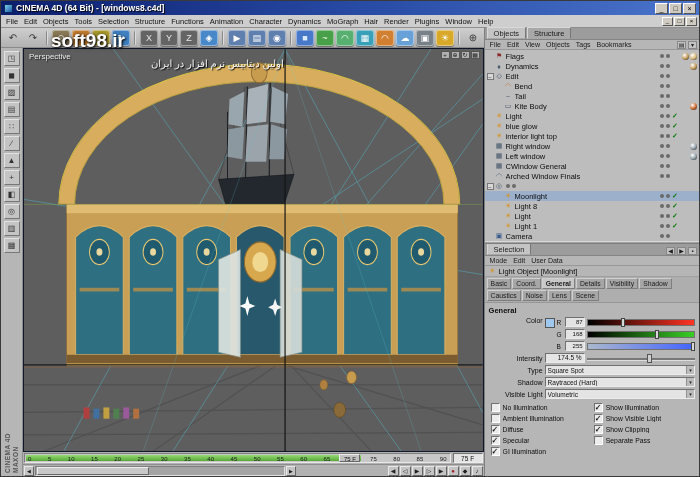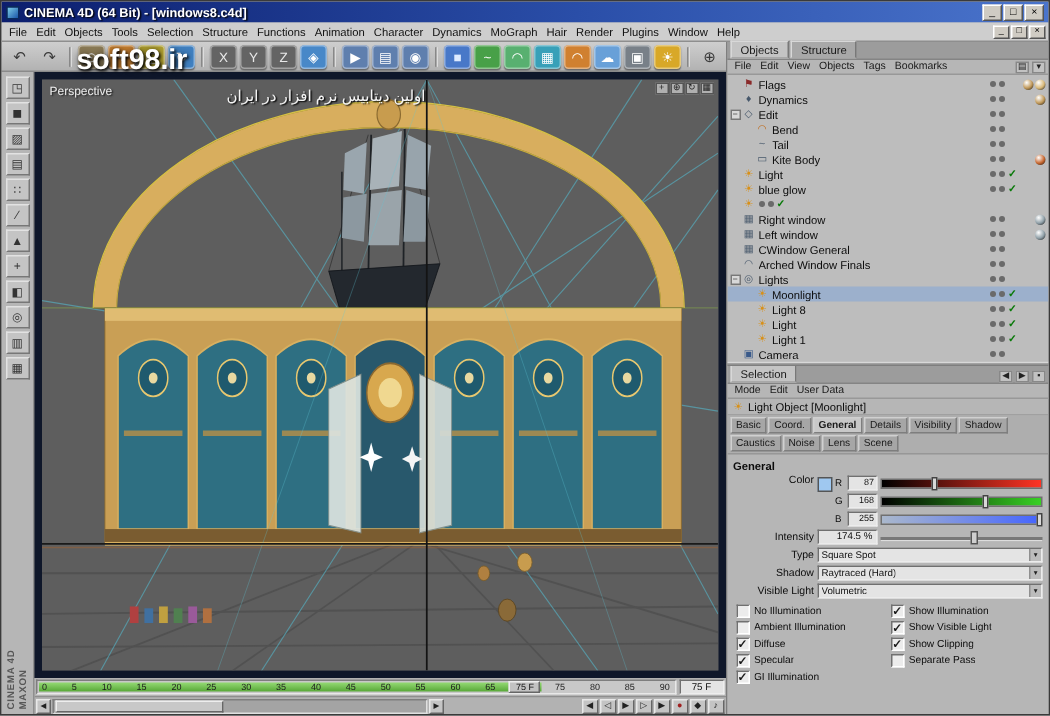--- a/index.html
+++ b/index.html
@@ -23,21 +23,21 @@
   .tool{width:18px;height:16px;display:inline-flex;align-items:center;justify-content:center;font-size:10px;margin:0 1px;border-radius:2px;color:#333;flex:none}
   .tool.chip{box-shadow:inset 0 0 0 1px rgba(255,255,255,.4),0 1px 1px rgba(0,0,0,.4);border-radius:3px;font-size:9px}
   .tool.sep{width:2px;height:14px;border-left:1px solid #888;border-right:1px solid #ddd;margin:0 3px;background:none !important;box-shadow:none}
   .center-row{flex:1;display:flex;min-height:0}
   .left-strip{width:22px;background:#b6b6b6;border-right:1px solid #8e8e8e;display:flex;flex-direction:column;align-items:center;position:relative;padding-top:2px}
   .ltool{width:16px;height:15px;margin:1px 0;background:#c4c4c4;border:1px solid;border-color:#e2e2e2 #777 #777 #e2e2e2;font-size:8px;display:flex;align-items:center;justify-content:center;color:#333;flex:none}
   .brand{position:absolute;bottom:4px;left:0;right:0;display:flex;justify-content:center;gap:1px}
   .brand span{writing-mode:vertical-rl;transform:rotate(180deg);font-size:6.5px;color:#575757;font-weight:bold;letter-spacing:.5px}
   .center-col{flex:1;display:flex;flex-direction:column;min-width:0}
   
-  .viewport{height:415px;position:relative;background:#5e5e5e;border:5px solid #0f172a;overflow:hidden}
+  .viewport{height:415px;position:relative;background:#5e5e5e;border:1px solid #0f172a;overflow:hidden}
   .viewport svg{display:block;width:100%;height:100%}
   .vp-label{position:absolute;left:5px;top:3px;color:#ececec;font-size:8px;text-shadow:1px 1px 1px #222}
   .vp-nav{position:absolute;right:3px;top:2px;display:flex;gap:1px}
   .vpn{width:9px;height:8px;background:rgba(190,190,190,.85);border:1px solid #555;font-size:6px;line-height:6px;text-align:center;color:#222}
   
   .timeline{height:13px;display:flex;align-items:stretch;background:#b2b2b2;padding:1px;border-bottom:1px solid #8e8e8e}
   .ruler{flex:1;position:relative;background:#c8c8c8;border:1px solid;border-color:#7e7e7e #e8e8e8 #e8e8e8 #7e7e7e;overflow:hidden}
   .range-bar{position:absolute;left:1px;top:1px;bottom:1px;width:79%;background:linear-gradient(#94da74,#58a838)}
   .ticks{position:absolute;inset:0;display:flex;justify-content:space-between;padding:0 3px;font-size:6px;color:#1c1c1c;line-height:10px}
   .cur-marker{position:absolute;left:calc(79% - 21px);top:0;bottom:0;width:21px;background:#c2c2c2;border:1px solid;border-color:#eee #666 #666 #eee;font-size:6px;text-align:center;line-height:9px;color:#111}
@@ -635,20 +635,21 @@
                   <i></i>
                 </span>
                 <span class="tcheck">✓</span>
                 <span class="tthumbs"></span>
               </div>
             
               <div class="trow">
                 <span class="tind" style="width: 0px;"></span>
                 <span class="texp"></span>
                 <span class="tico ic-light">☀</span>
+                <span class="tlabel">interior light top</span>
                 <span class="tdots">
                   <i></i>
                   <i></i>
                 </span>
                 <span class="tcheck">✓</span>
                 <span class="tthumbs"></span>
               </div>
             
               <div class="trow">
                 <span class="tind" style="width: 0px;"></span>
@@ -703,21 +704,20 @@
                   <i></i>
                 </span>
                 <span class="tcheck"></span>
                 <span class="tthumbs"></span>
               </div>
             
               <div class="trow">
                 <span class="tind" style="width: 0px;"></span>
                 <span class="texp has">−</span>
                 <span class="tico ic-group">◎</span>
-                <span class="tlabel">Lights</span>
                 <span class="tdots">
                   <i></i>
                   <i></i>
                 </span>
                 <span class="tcheck"></span>
                 <span class="tthumbs"></span>
               </div>
             
               <div class="trow sel">
                 <span class="tind" style="width: 9px;"></span>

